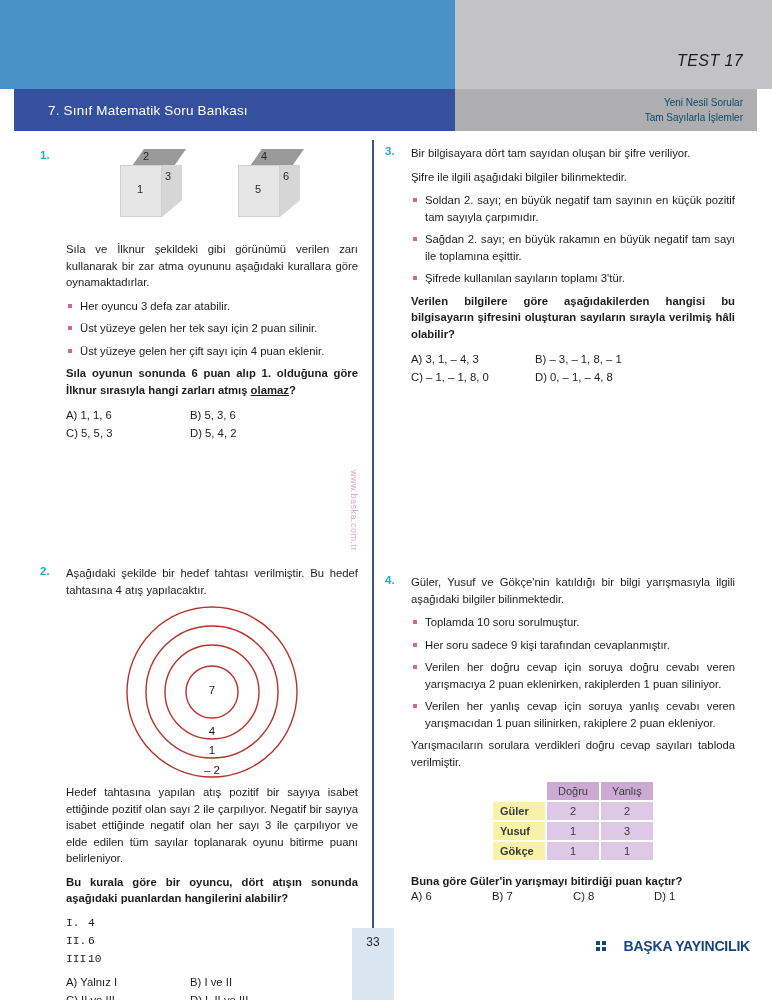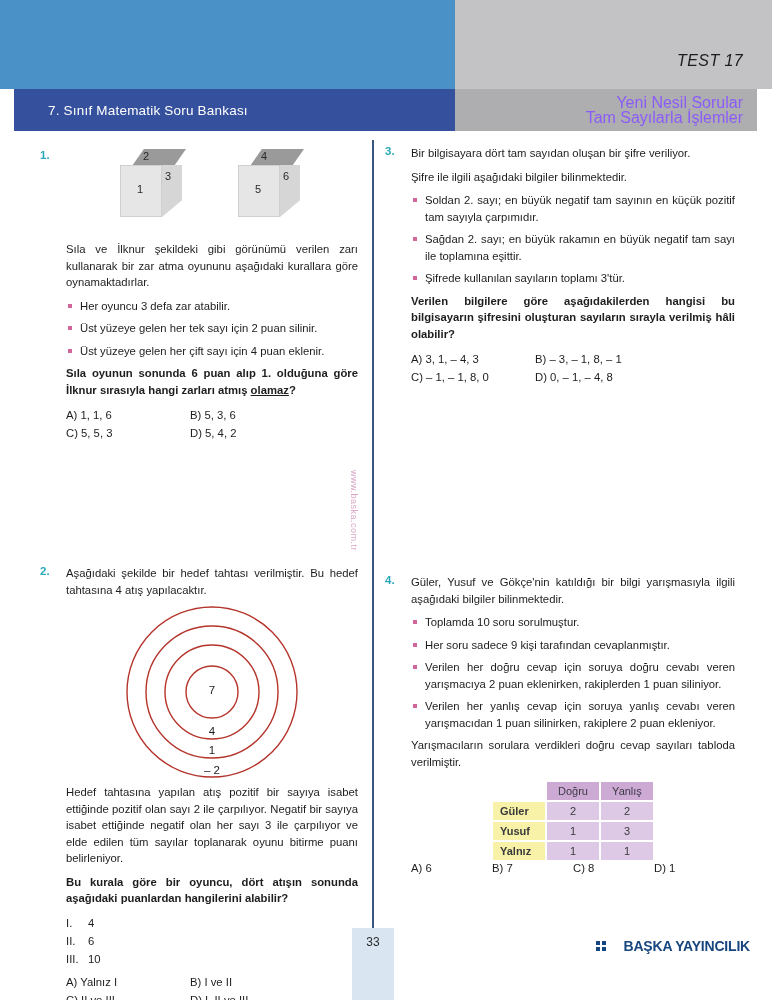--- a/index.html
+++ b/index.html
@@ -36,21 +36,21 @@
   }
   .book-title {
     position:absolute; left:14px; top:89px; width:495px; height:42px;
     display:flex; align-items:center; padding-left:34px;
     color:#ffffff; font-size:13.5px; letter-spacing:.2px;
   }
   .hdr-sub {
     position:absolute; left:455px; top:89px; width:302px; height:42px;
     display:flex; flex-direction:column; align-items:flex-end;
     justify-content:center; padding-right:14px;
-    color:#8b5cf6; font-size:16px; line-height:15px;
+    color:#0c4a6e; font-size:10px; line-height:15px;
   }
 
   
   .col-left  { position:absolute; left:40px;  top:145px; width:318px; }
   .col-right { position:absolute; left:385px; top:145px; width:350px; }
 
   .divider {
     position:absolute; left:372px; top:140px;
     width:1.5px; height:800px; background:#3b5480;
   }
@@ -88,21 +88,21 @@
   }
 
   
   .opts { margin-top:11px; }
   .opt-row { display:flex; margin-bottom:6px; }
   .opt { font-size:11.3px; color:#1d1d1d; }
   .opt-row .opt:first-child { width:124px; }
   .opts4 { display:flex; }
   .opts4 .opt { width:84px; font-size:11.3px; }
 
-  .romans { margin-top:10px; }
+  .romans { margin-top:10px;font-family:Liberation Mono, monospace; }
   .roman-item { font-size:11.3px; color:#1d1d1d; margin-bottom:6px; }
   .roman-item .rn { display:inline-block; width:22px; }
 
   
   .dice-wrap {
     position:relative; height:82px; margin:4px 0 10px 0;
     display:flex; justify-content:center; gap:52px;
   }
   .cube { position:relative; width:66px; height:78px; }
   .cube .face-top {
@@ -342,28 +342,29 @@
               <td class="name">Güler</td>
               <td class="val">2</td>
               <td class="val">2</td>
             </tr>
             <tr>
               <td class="name">Yusuf</td>
               <td class="val">1</td>
               <td class="val">3</td>
             </tr>
             <tr>
-              <td class="name">Yalnız</td>
+              <td class="name">Gökçe</td>
               <td class="val">1</td>
               <td class="val">1</td>
             </tr>
           </tbody>
             </table>
         </div>
 
+        <p class="para bold" style="margin-top:11px">Buna göre Güler'in yarışmayı bitirdiği puan kaçtır?</p>
 
         <div class="opts4">
           <span class="opt">A) 6</span>
           <span class="opt">B) 7</span>
           <span class="opt">C) 8</span>
           <span class="opt">D) 1</span>
         </div>
       </div>
     </div>
   </div>

